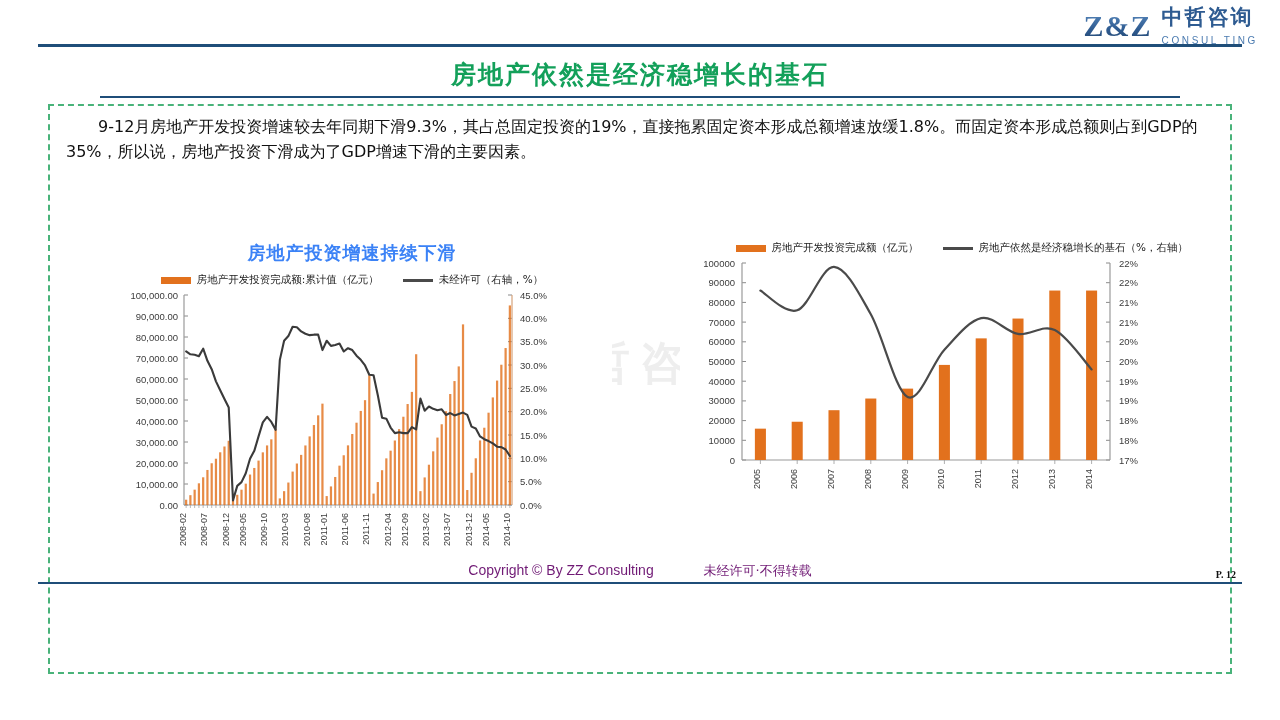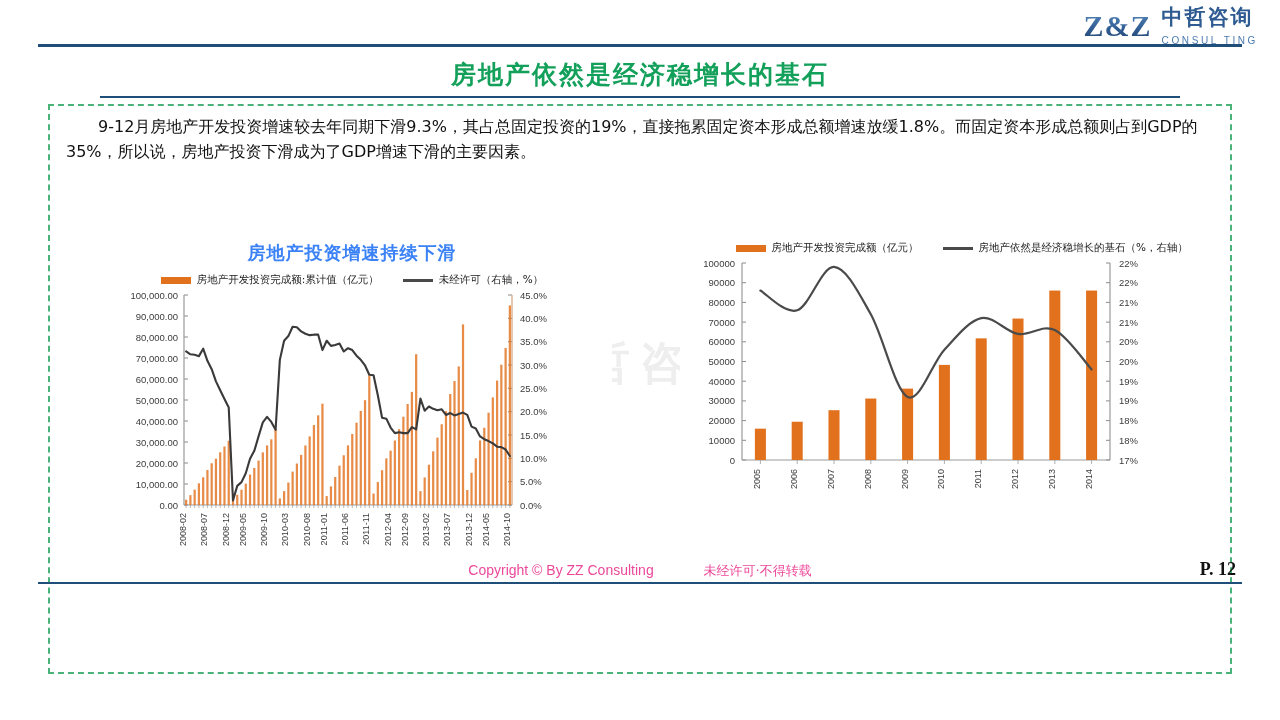--- a/index.html
+++ b/index.html
@@ -100,28 +100,28 @@
     font-family: "DejaVu Sans", "Liberation Sans", sans-serif;
   }
 
   
   .footer-rule {
     position: absolute; left: 38px; right: 38px; bottom: 12px;
     height: 2px; background: #1f4e79;
   }
   .footer-text {
     position: absolute; left: 0; right: 0; bottom: 16px;
-    text-align: center; font-size: 14px; color: #ec4899;
+    text-align: center; font-size: 14px; color: #701a75;
     font-family: "Liberation Sans", sans-serif;
   }
   .footer-text .cn { margin-left: 46px; font-size: 13px;
      font-family: "DejaVu Sans", "Liberation Sans", sans-serif; }
   .page-num {
     position: absolute; right: 44px; bottom: 16px;
-    font-size: 18px; font-weight: 700; color: #111;
+    font-size: 10px; font-weight: 700; color: #111;
     font-family: "Liberation Serif", serif;
   }
   .axis-label { font-size: 9.5px; fill: #3b3b3b; font-family: "Liberation Sans", sans-serif; }
   .axis-label-sm { font-size: 9px; fill: #3b3b3b; font-family: "Liberation Sans", sans-serif; }
 </style>
 </head>
 <body>
 
 <div class="slide">
 

